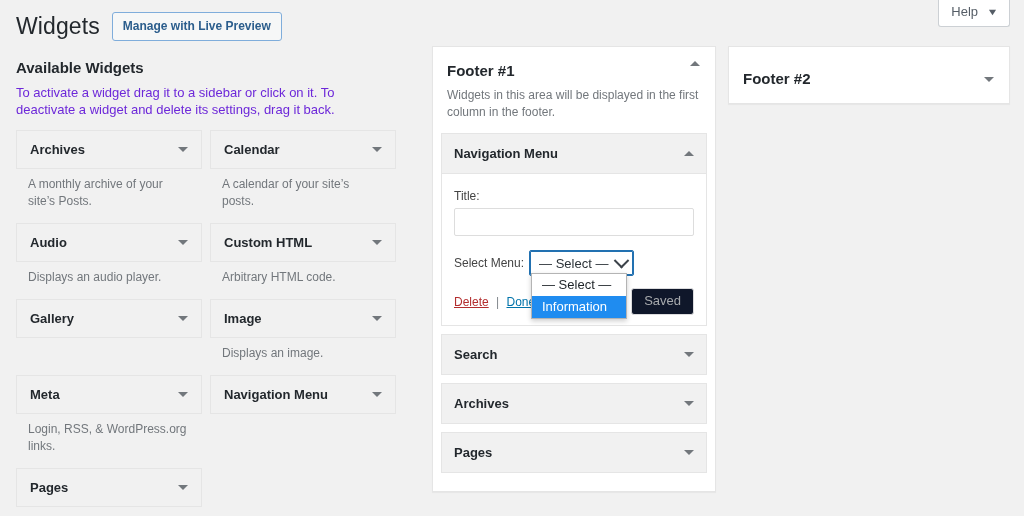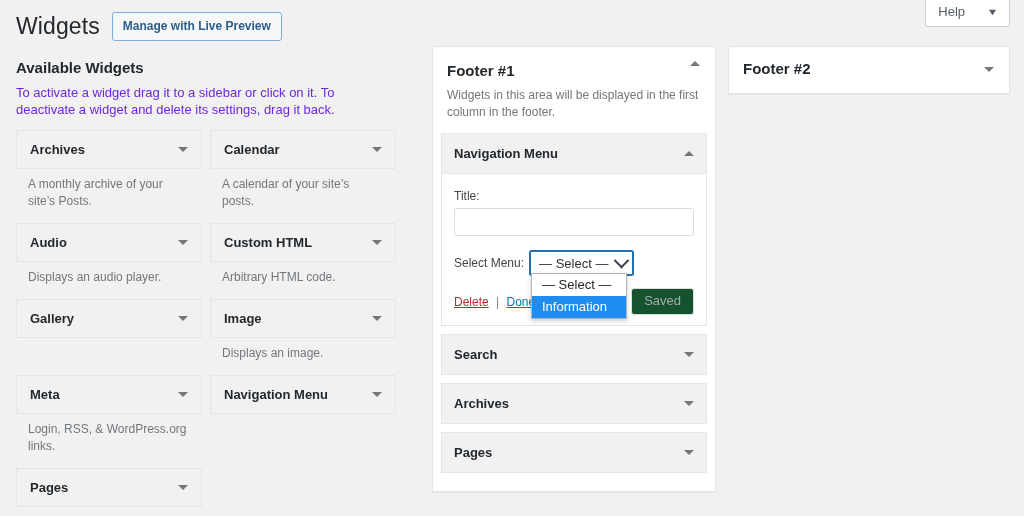--- a/index.html
+++ b/index.html
@@ -39,21 +39,21 @@
     border: 1px solid #ccd0d4;
     border-top: none;
     border-radius: 0 0 3px 3px;
     padding: 4px 12px 6px 12px;
     font-size: 13px;
     color: #555d66;
     line-height: 16px;
     cursor: pointer;
     display: flex;
     align-items: center;
-    gap: 23px;
+    gap: 10px;
   }
   .help-tab .caret {
     font-size: 9px;
     color: #555d66;
     transform: scaleX(1.35);
     display: inline-block;
   }
 
   
   .page-title-row {
@@ -191,21 +191,21 @@
     line-height: 20px;
   }
   .panel-desc {
     font-size: 12px;
     color: #72777c;
     line-height: 17px;
     padding: 6px 14px 12px 14px;
     margin: 0;
   }
   #footer2 .panel-head {
-    padding: 12px 14px 14px 14px;
+    padding: 22px 14px 14px 14px;
     align-items: center;
   }
   .panel-body {
     padding: 0 8px 10px 8px;
   }
 
   
   .sb-widget {
     border: 1px solid #e5e5e5;
     background: #f1f1f1;
@@ -335,21 +335,21 @@
     text-decoration: underline;
     cursor: pointer;
   }
   .link-done {
     color: #0073aa;
     text-decoration: underline;
     cursor: pointer;
   }
   .sep { padding: 0 4px; color: #82878c; }
   .saved-btn {
-    background: #14532d;
+    background: #0f172a;
     border: 1px solid #dcdcde;
     color: #a7aaad;
     font-size: 13px;
     line-height: 16px;
     padding: 4px 12px 5px 12px;
     border-radius: 3px;
     cursor: default;
   }
 </style>
 </head>

